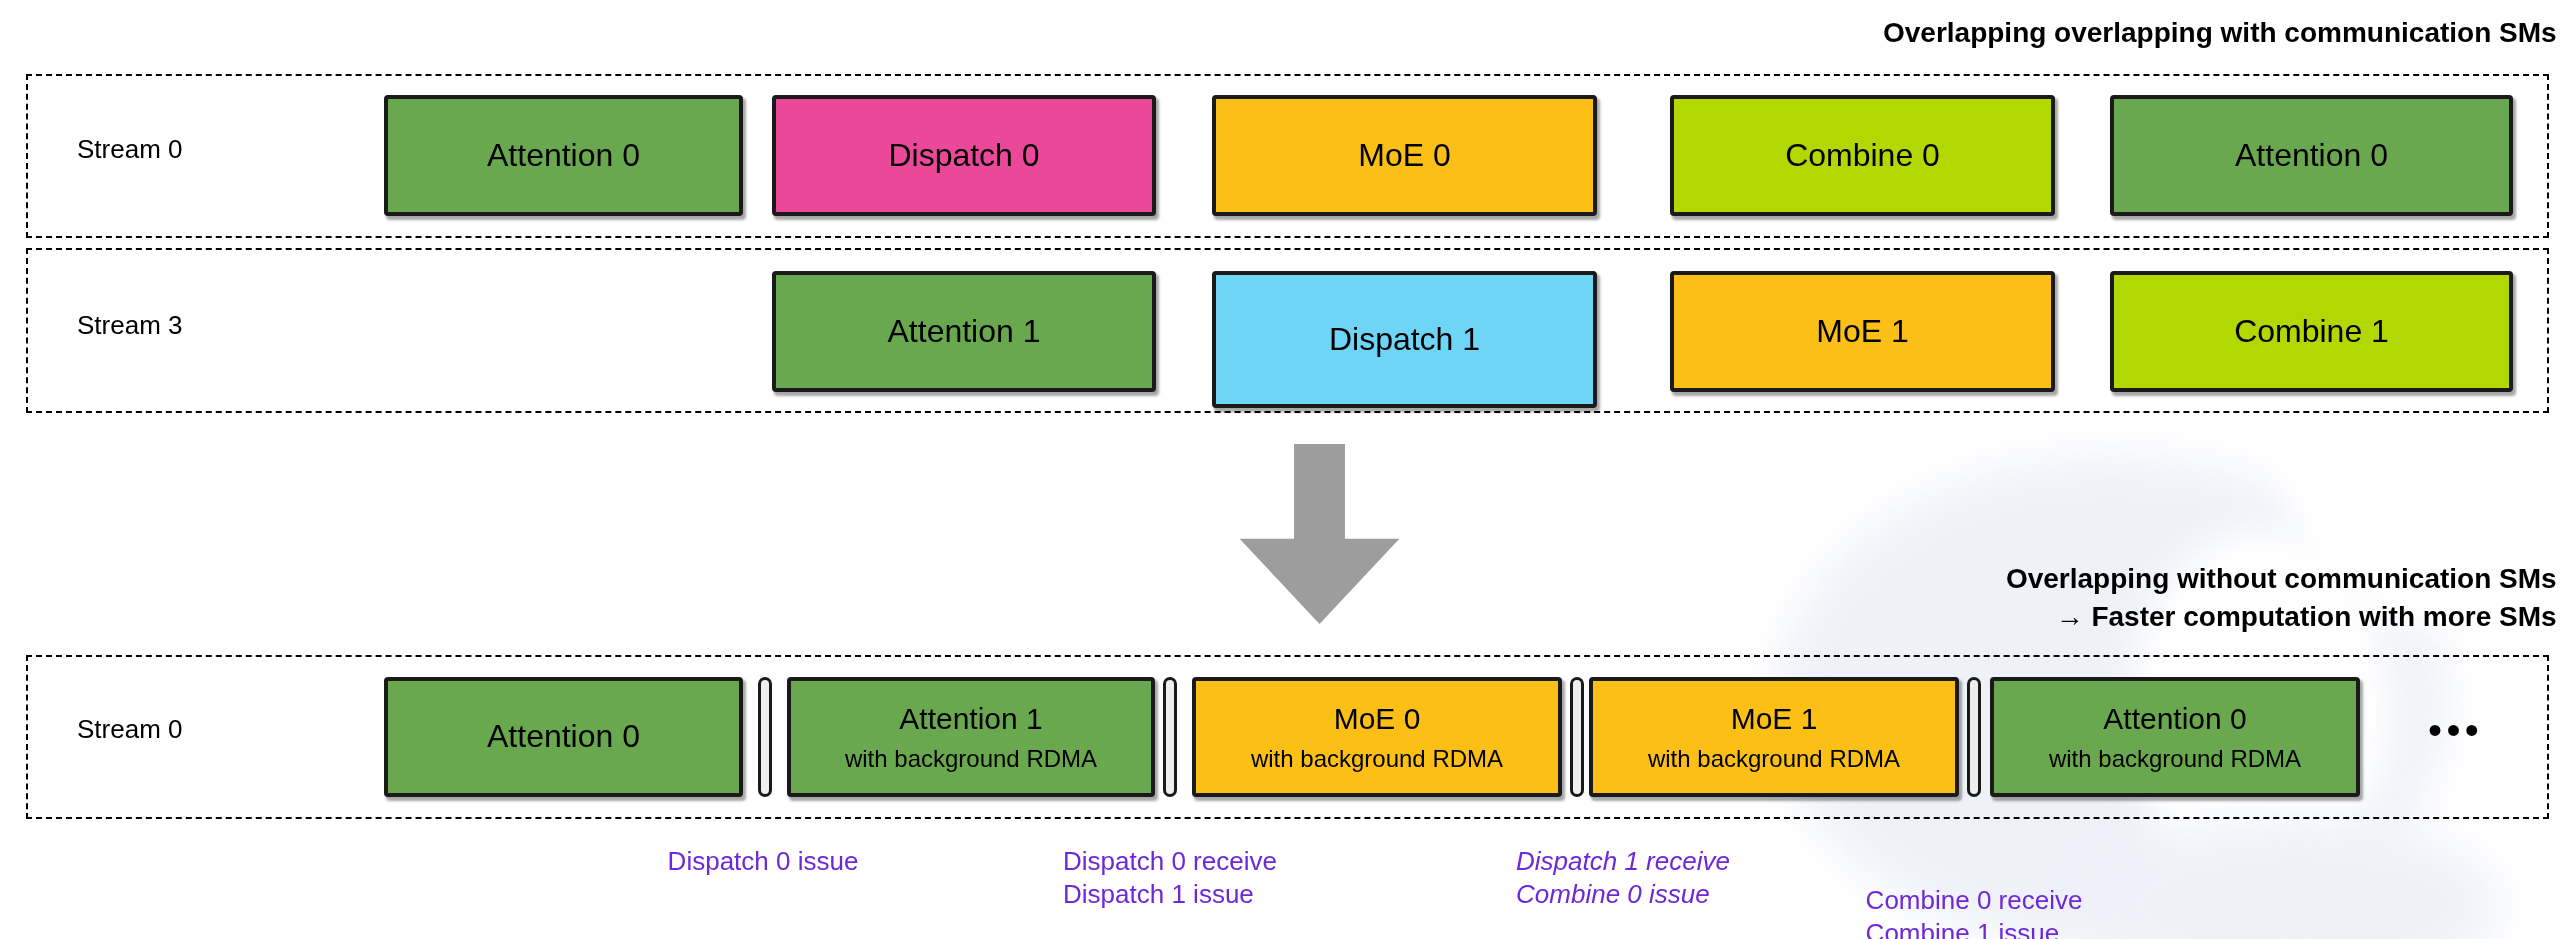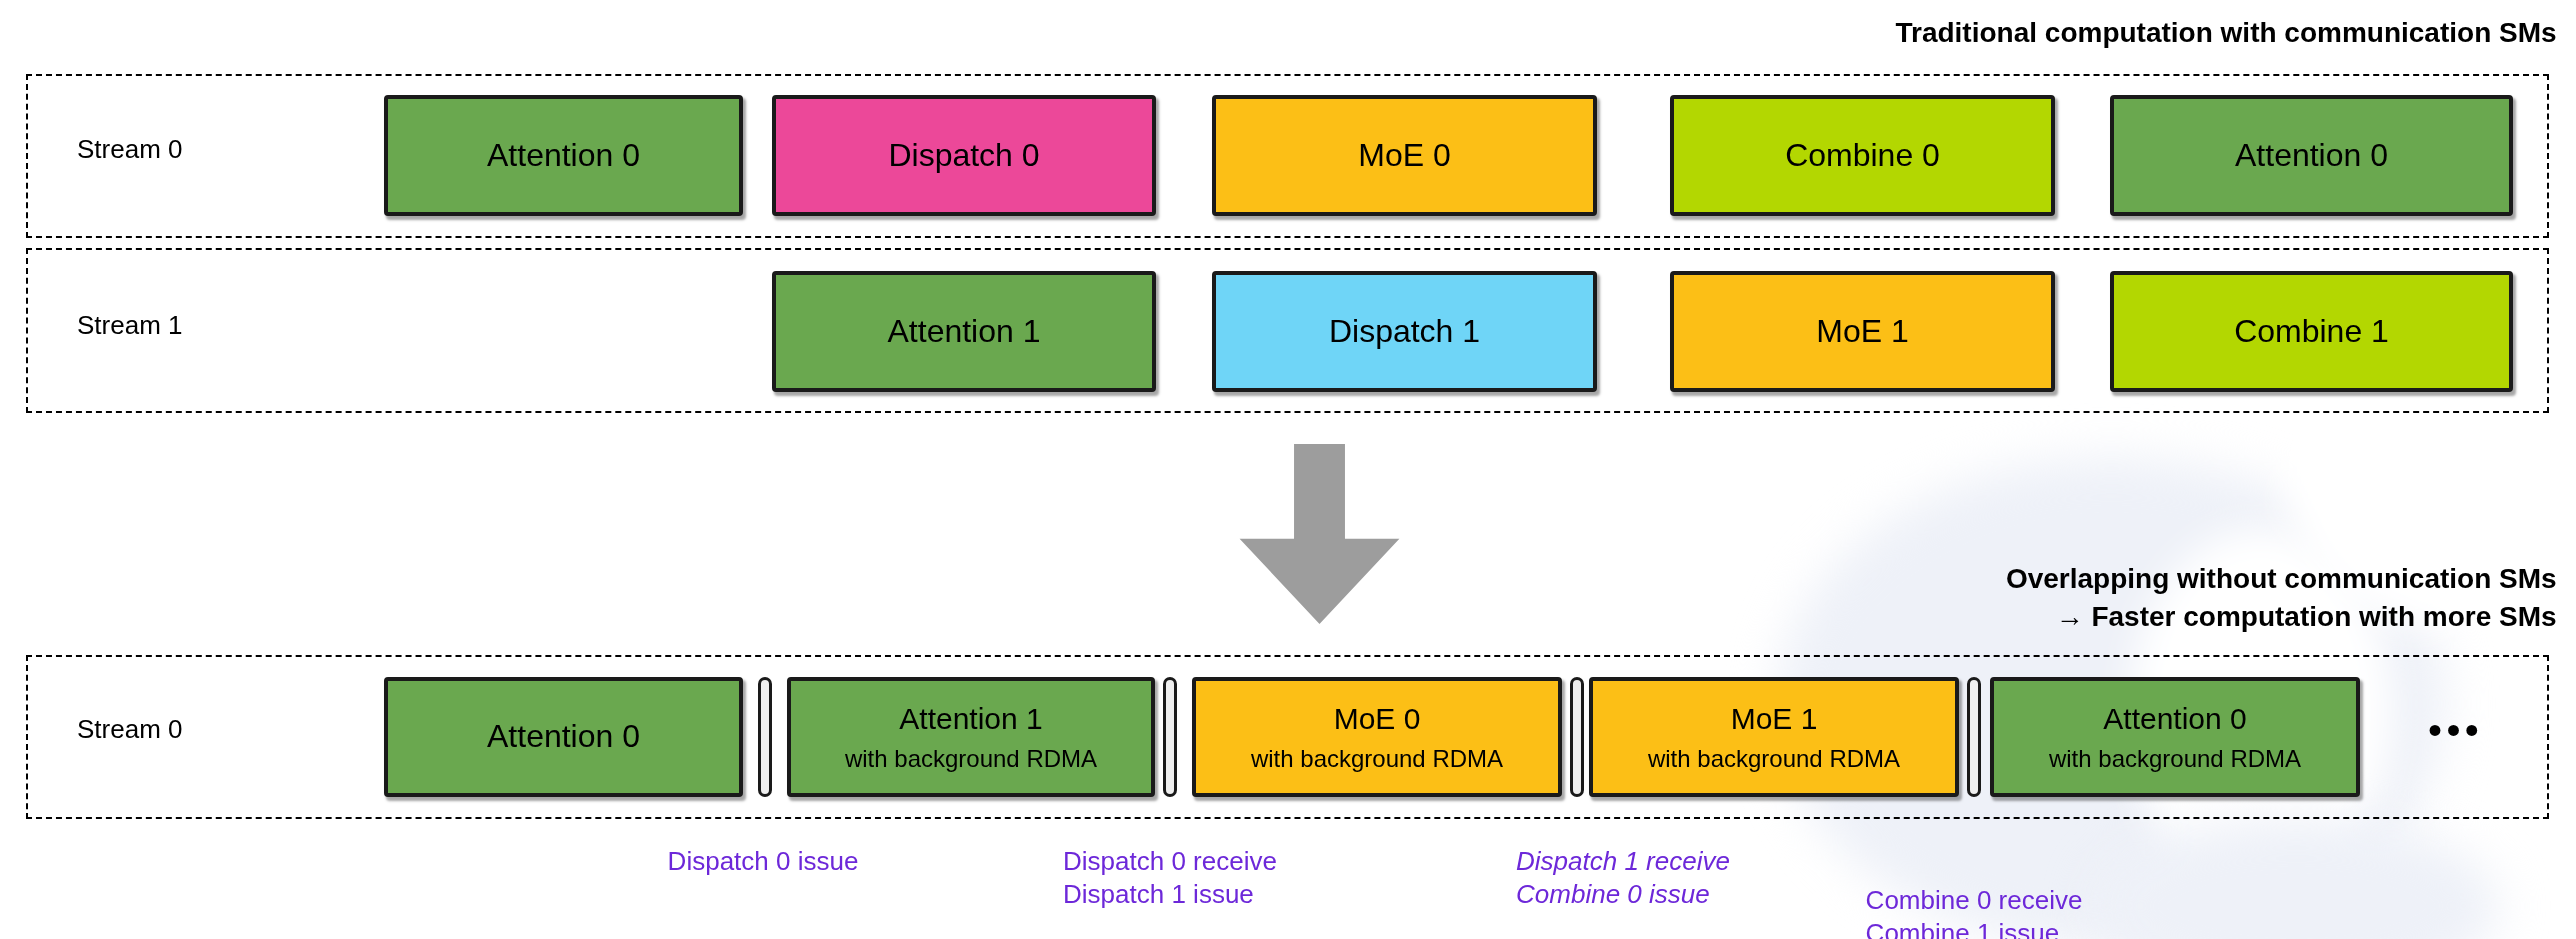--- a/index.html
+++ b/index.html
@@ -113,21 +113,21 @@
 <body>
 
 <div id="canvas">
 
   <div class="wm" style="left:1777px; top:457px; width:669px; height:493px;"></div>
   <div class="wm-white" style="left:2129px; top:528px; width:264px; height:370px;"></div>
   <div class="wm-white" style="left:2287px; top:334px; width:290px; height:290px;"></div>
   <div class="wm" style="left:2094px; top:818px; width:405px; height:176px;"></div>
 
   <div class="title" style="right:19.4px; top:14px;">
-    <span>Traditional computation with communication SMs</span>
+    <span>Overlapping overlapping with communication SMs</span>
   </div>
 
   <div class="lane" style="left:26px; top:74px; width:2523px; height:164px;"></div>
   <div class="lane-label" style="left:77px; top:134px;">Stream 0</div>
 
   <div class="blk" style="left:384px; top:95px; width:359px; height:121px; background:#6aa84f;">
     <span class="t1">Attention 0</span>
   </div>
   <div class="blk" style="left:772px; top:95px; width:384px; height:121px; background:#ec4899;">
     <span class="t1">Dispatch 0</span>
@@ -136,26 +136,26 @@
     <span class="t1">MoE 0</span>
   </div>
   <div class="blk" style="left:1670px; top:95px; width:385px; height:121px; background:#b3d701;">
     <span class="t1">Combine 0</span>
   </div>
   <div class="blk" style="left:2110px; top:95px; width:403px; height:121px; background:#6aa84f;">
     <span class="t1">Attention 0</span>
   </div>
 
   <div class="lane" style="left:26px; top:248px; width:2523px; height:165px;"></div>
-  <div class="lane-label" style="left:77px; top:310px;">Stream 1</div>
+  <div class="lane-label" style="left:77px; top:310px;">Stream 3</div>
 
   <div class="blk" style="left:772px; top:271px; width:384px; height:121px; background:#6aa84f;">
     <span class="t1">Attention 1</span>
   </div>
-  <div class="blk" style="left:1212px; top:271px; width:385px; height:121px; background:#6fd5f7;">
+  <div class="blk" style="left:1212px; top:271px; width:385px; height:137px; background:#6fd5f7;">
     <span class="t1">Dispatch 1</span>
   </div>
   <div class="blk" style="left:1670px; top:271px; width:385px; height:121px; background:#fcbf16;">
     <span class="t1">MoE 1</span>
   </div>
   <div class="blk" style="left:2110px; top:271px; width:403px; height:121px; background:#b3d701;">
     <span class="t1">Combine 1</span>
   </div>
 
   <svg id="down-arrow" style="left:1227px; top:444px;" width="185" height="180" viewBox="0 0 210 205">

